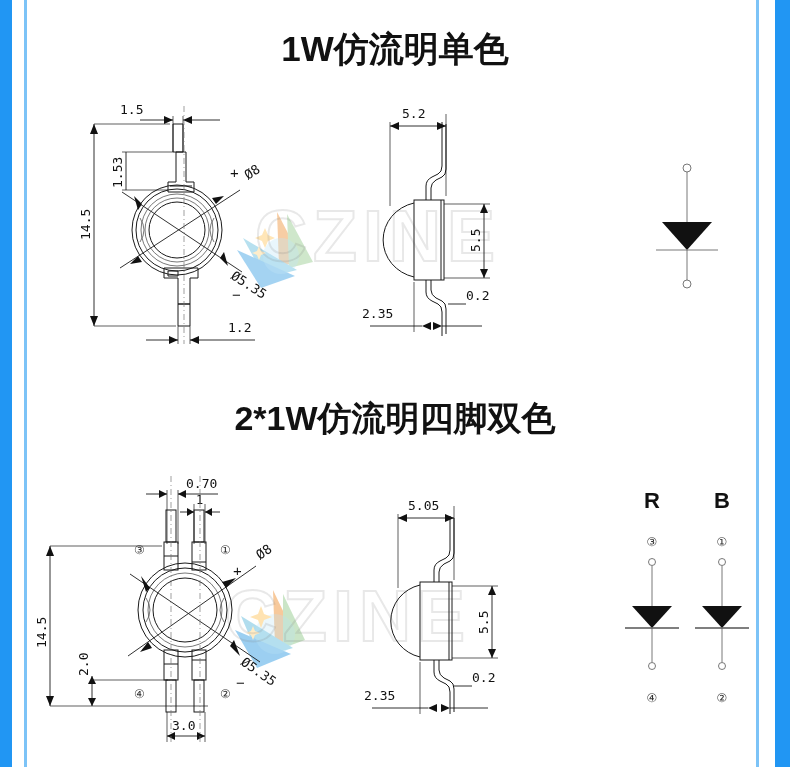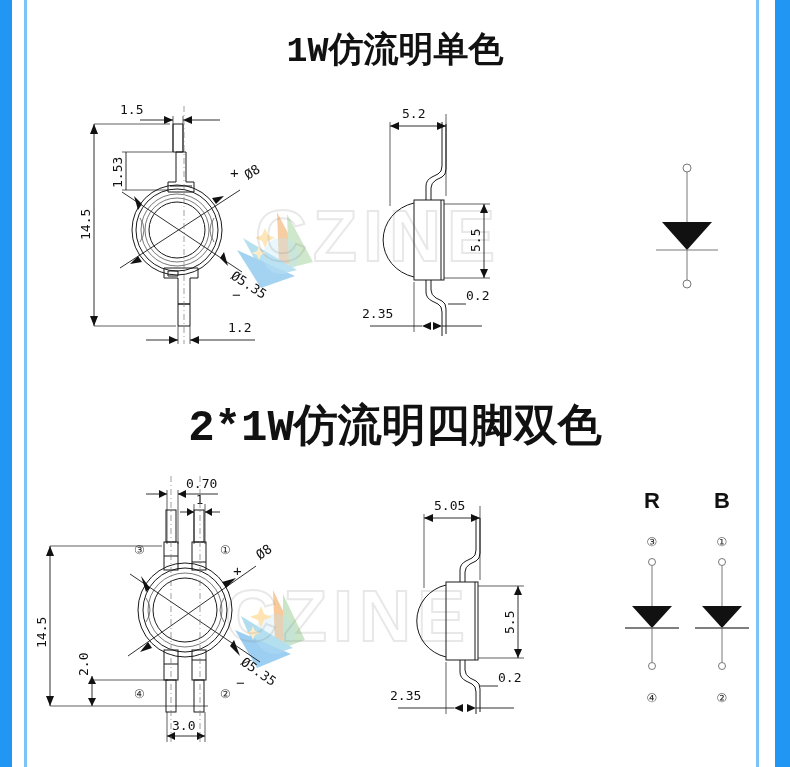--- a/index.html
+++ b/index.html
@@ -16,24 +16,24 @@
   .rail{position:absolute;top:0;height:767px;}
   .rail-left-thick{left:0;width:12px;background:#2196f3;}
   .rail-left-thin{left:24px;width:3px;background:#7cc3f7;}
   .rail-right-thin{left:756px;width:3px;background:#7cc3f7;}
   .rail-right-thick{left:775px;width:15px;background:#2196f3;}
 
   
   .title{
     position:absolute;text-align:center;width:100%;
     font-weight:bold;color:#111;letter-spacing:0px;
-    font-family:Liberation Mono, monospace;
+    font-family:Liberation Sans, sans-serif;
   }
   #title-1{top:26px;font-size:35px;}
-  #title-2{top:396px;font-size:44px;}
+  #title-2{top:396px;font-size:34px;}
 
   
   .block{position:absolute;}
   svg{display:block;overflow:visible;}
   .ln{stroke:#1a1a1a;stroke-width:1;fill:none;}
   .ln-thin{stroke:#555;stroke-width:.8;fill:none;}
   .dim{stroke:#1a1a1a;stroke-width:.9;fill:none;}
   .ext{stroke:#1a1a1a;stroke-width:.7;fill:none;}
   .center{stroke:#777;stroke-width:.7;fill:none;stroke-dasharray:6 3 1 3;}
   .dtxt{font-family:"DejaVu Sans Mono","Liberation Mono",monospace;font-size:13px;fill:#111;}
@@ -340,21 +340,21 @@
       <polygon points="139,266 147,262 147,270" fill="#111"></polygon>
       <polygon points="177,266 169,262 169,270" fill="#111"></polygon>
     </g>
     <text class="dtxt" x="144" y="260">3.0</text>
 
     <line class="center" x1="143" y1="6" x2="143" y2="274"></line>
     <line class="center" x1="172" y1="6" x2="172" y2="274"></line>
   </svg>
   </div>
 
-  <div class="block" style="left:362px;top:490px;margin-left:26px;">
+  <div class="block" style="left:362px;top:490px;">
   <svg width="190" height="240" viewBox="0 0 190 240">
 
     <g>
       <rect class="ln" x="58" y="92" width="32" height="78"></rect>
       <line class="ln" x1="87" y1="92" x2="87" y2="170"></line>
       <path class="ln" d="M58 95 a38 37 0 0 0 0 72"></path>
     </g>
 
     <g>
       <path class="ln" d="M72 92 v-12 q0 -6 6 -9 l6 -3 q4 -2 4 -8 v-34"></path>

